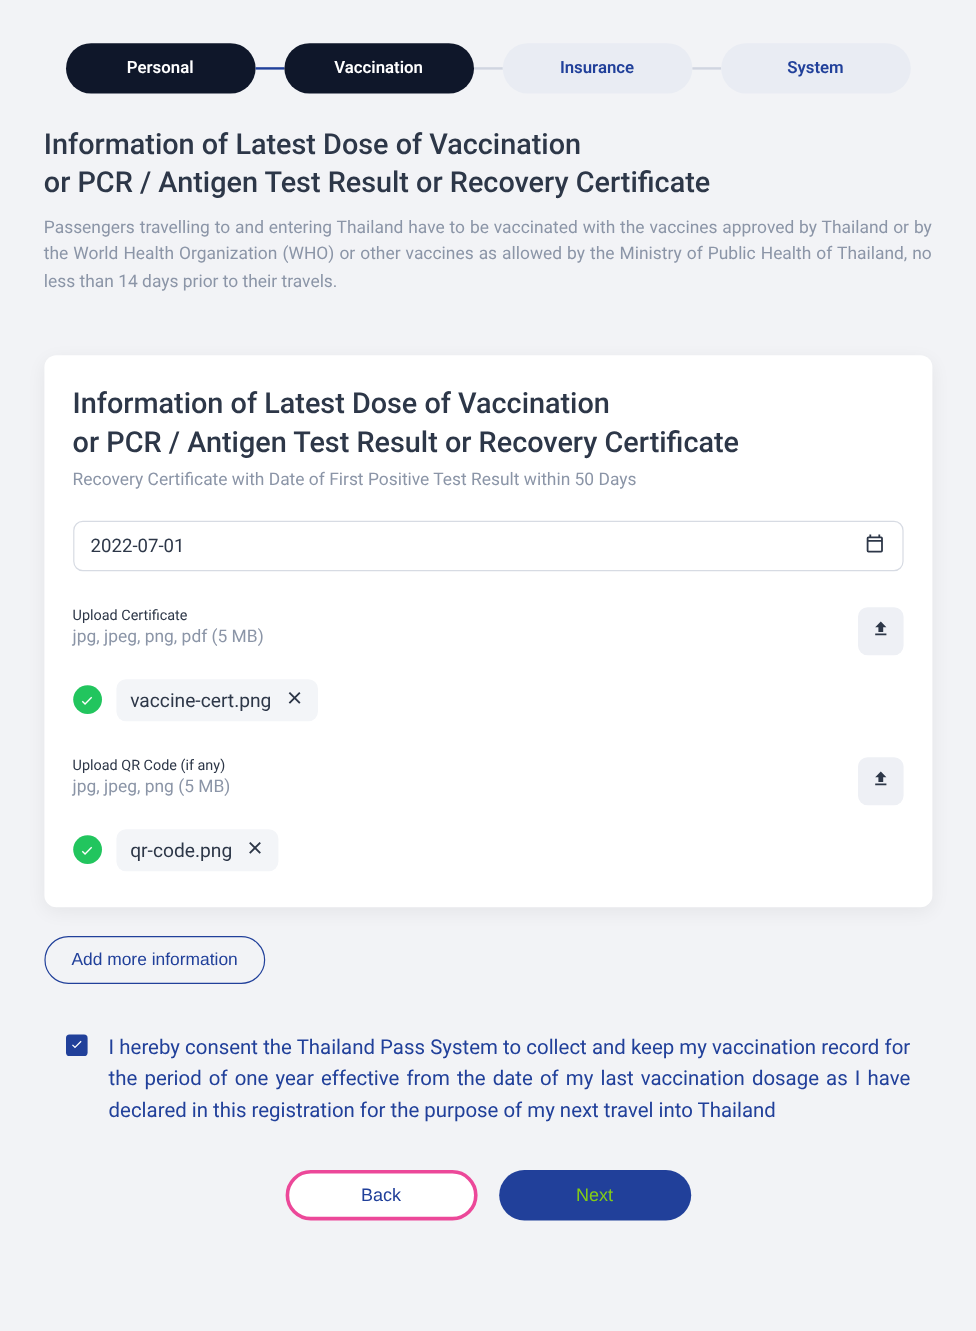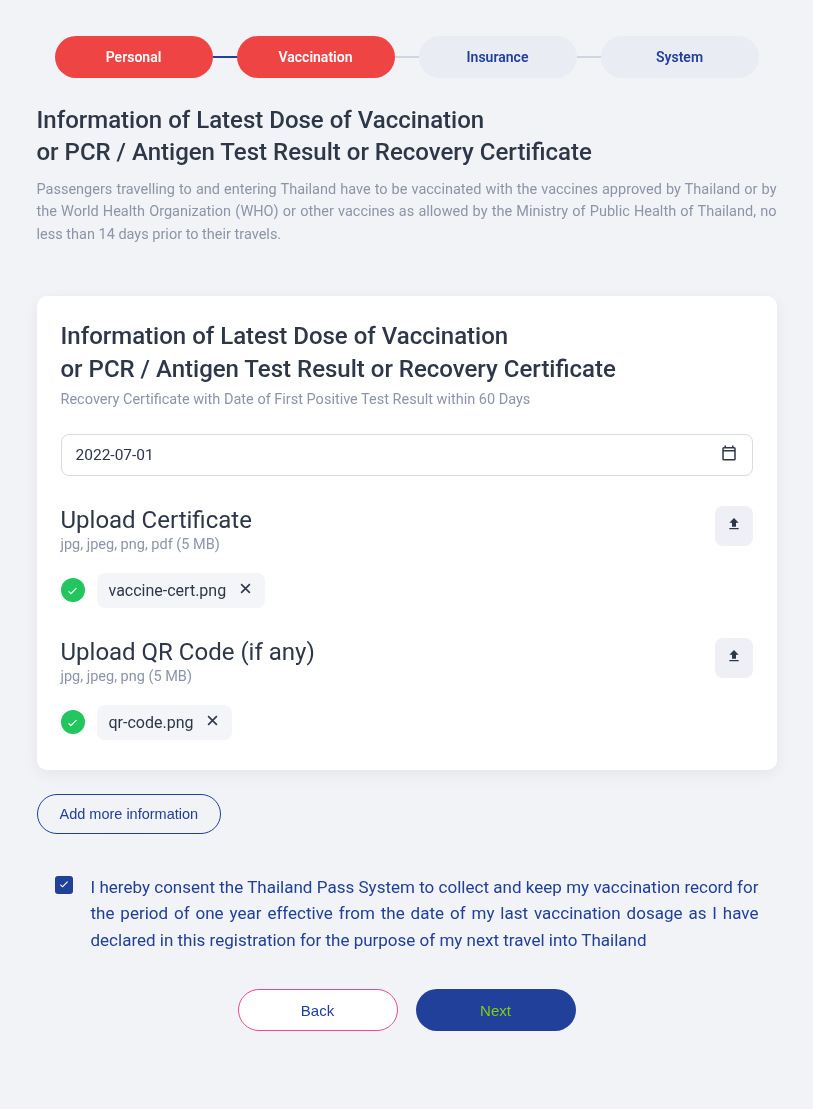--- a/index.html
+++ b/index.html
@@ -15,21 +15,21 @@
   
   .stepper { display: flex; align-items: center; gap: 0; margin-bottom: 26px; padding: 0 18px; }
   .step {
     flex: 1 1 0;
     height: 42px;
     border-radius: 22px;
     display: flex; align-items: center; justify-content: center;
     font-size: 14px; font-weight: 600;
     cursor: pointer;
   }
-  .step.done, .step.active { background: #ef4444; color: #fff; }
+  .step.done, .step.active { background: #0f172a; color: #fff; }
   .step.inactive { background: #e9ecf3; color: #21409a; }
   .connector { width: 24px; height: 2px; }
   .connector.blue { background: #21409a; }
   .connector.grey { background: #d0d5e0; }
 
   
   .page-head h1 {
     font-size: 24px; font-weight: 500; color: #2d3748; line-height: 1.35;
     margin-bottom: 10px;
   }
@@ -54,21 +54,21 @@
     border: 1px solid #d7dbe3; border-radius: 8px;
     height: 42px; padding: 0 14px; background: #fff;
   }
   .control .value { font-size: 15.5px; color: #2d3748; flex: 1; }
   .chev { width: 0; height: 0; border-left: 5px solid transparent; border-right: 5px solid transparent; border-top: 6px solid #2d3748; }
   .cal-icon svg { width: 18px; height: 18px; fill: #2d3748; }
 
   
   .upload-section { margin-top: 30px; position: relative; }
   .upload-head { display: flex; align-items: flex-start; }
-  .upload-text .t1 { font-size: 24px; color: #2d3748; }
+  .upload-text .t1 { font-size: 12px; color: #2d3748; }
   .upload-text .t2 { font-size: 14.5px; color: #8b95a7; margin-top: 2px; }
   .upload-btn {
     margin-left: auto; width: 38px; height: 40px; border-radius: 8px;
     background: #eef0f5; display: flex; align-items: center; justify-content: center;
     cursor: pointer;
   }
   .upload-btn svg { width: 16px; height: 16px; fill: #2d3748; }
 
   .chip-row { display: flex; align-items: center; gap: 12px; margin-top: 20px; }
   .ok-circle {
@@ -100,21 +100,21 @@
   .checkbox svg { width: 12px; height: 12px; fill: #fff; }
   .consent-text { color: #21409a; font-size: 17px; line-height: 1.55; text-align: justify; }
 
   
   .nav { margin-top: 36px; display: flex; justify-content: center; gap: 18px; }
   .btn {
     width: 160px; height: 42px; border-radius: 22px; font-size: 15px;
     display: flex; align-items: center; justify-content: center; cursor: pointer;
     border: none;
   }
-  .btn.outline { background: #fff; border: 1px solid #ec4899; color: #21409a; }
+  .btn.outline { background: #fff; border: 3px solid #ec4899; color: #21409a; }
   .btn.solid { background: #21409a; color: #84cc16; }
 </style>
 </head>
 <body>
 
 <div class="wrap">
 
   
   <div class="stepper">
     <div class="step done">
@@ -142,21 +142,21 @@
     </h1>
     <p>Passengers travelling to and entering Thailand have to be vaccinated with the vaccines approved by Thailand or by the World Health Organization (WHO) or other vaccines as allowed by the Ministry of Public Health of Thailand, no less than 14 days prior to their travels.</p>
   </div>
 
   
   <div class="card">
     <h2>
       <span>Information of Latest Dose of Vaccination</span><br>
       <span>or PCR / Antigen Test Result or Recovery Certificate</span>
     </h2>
-    <div class="sub">Recovery Certificate with Date of First Positive Test Result within 60 Days</div>
+    <div class="sub">Recovery Certificate with Date of First Positive Test Result within 50 Days</div>
 
     <div class="row">
       <div class="col">
         <div class="control">
           <span class="value">2022-07-01</span>
           <span class="cal-icon">
             <svg viewBox="0 0 24 24">
                 <path d="M19 4h-1V2h-2v2H8V2H6v2H5a2 2 0 0 0-2 2v14a2 2 0 0 0 2 2h14a2 2 0 0 0 2-2V6a2 2 0 0 0-2-2zm0 16H5V10h14v10zM5 8V6h14v2H5z"></path>
               </svg>
           </span>

